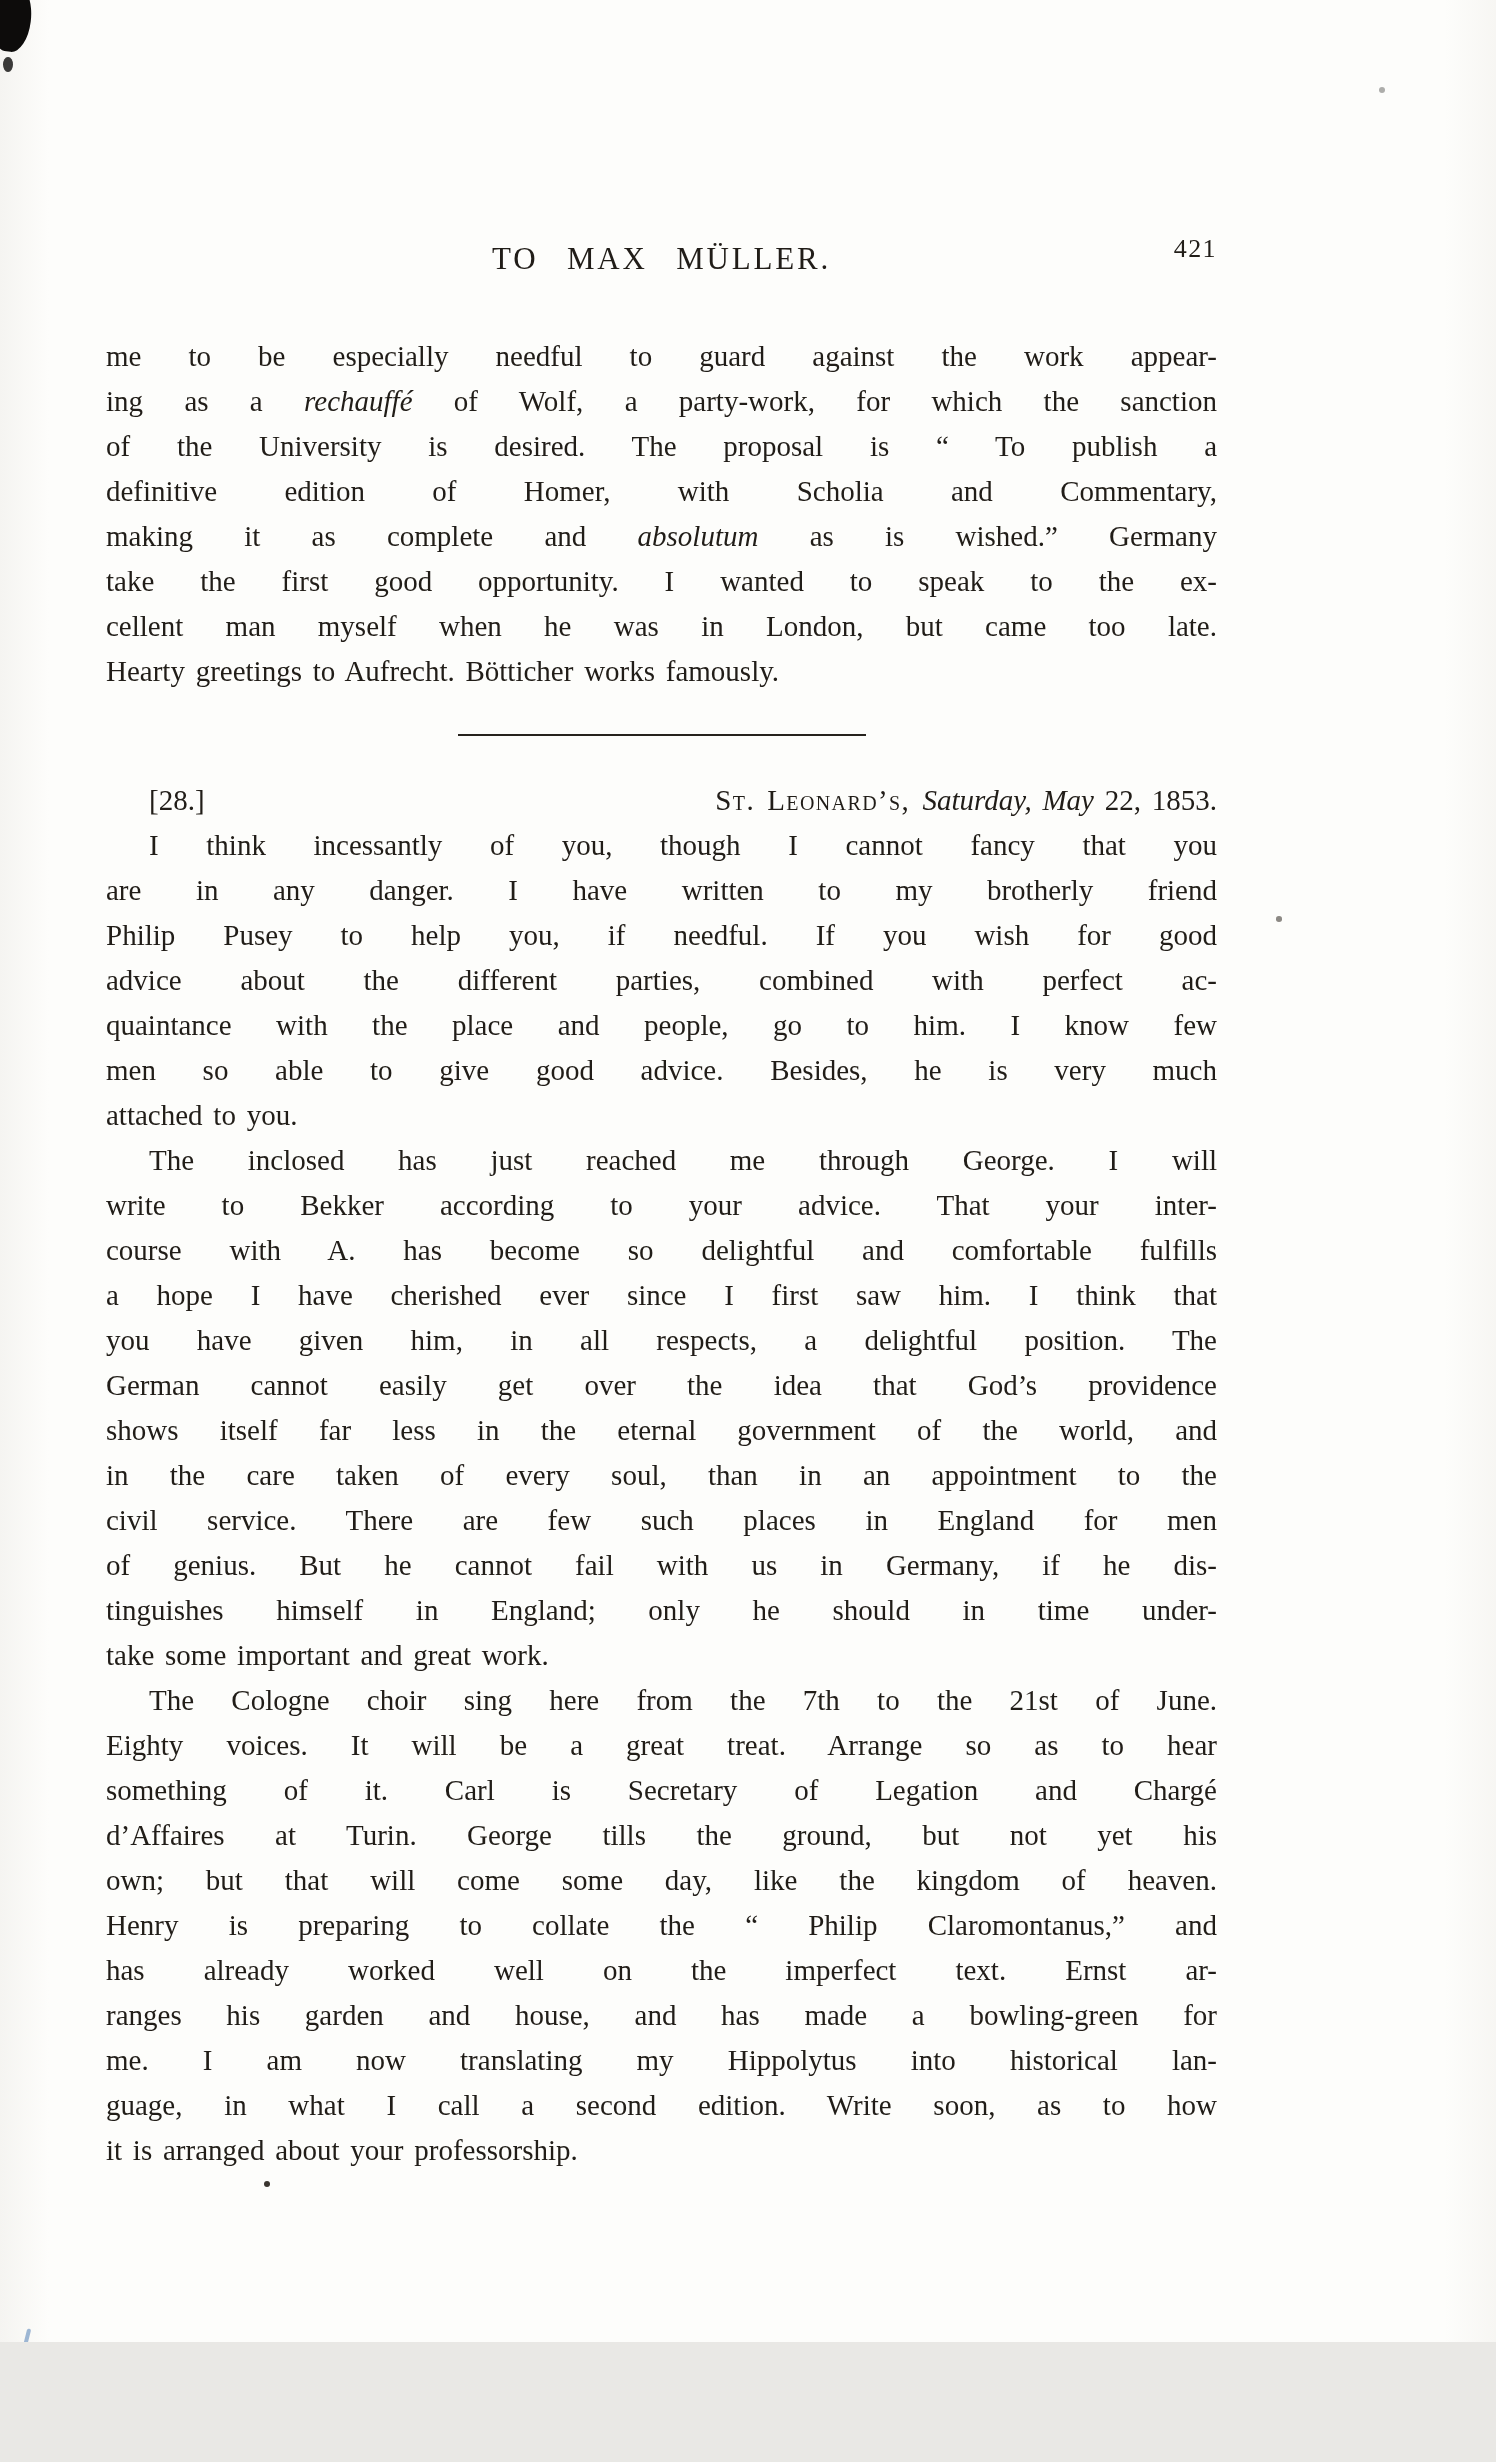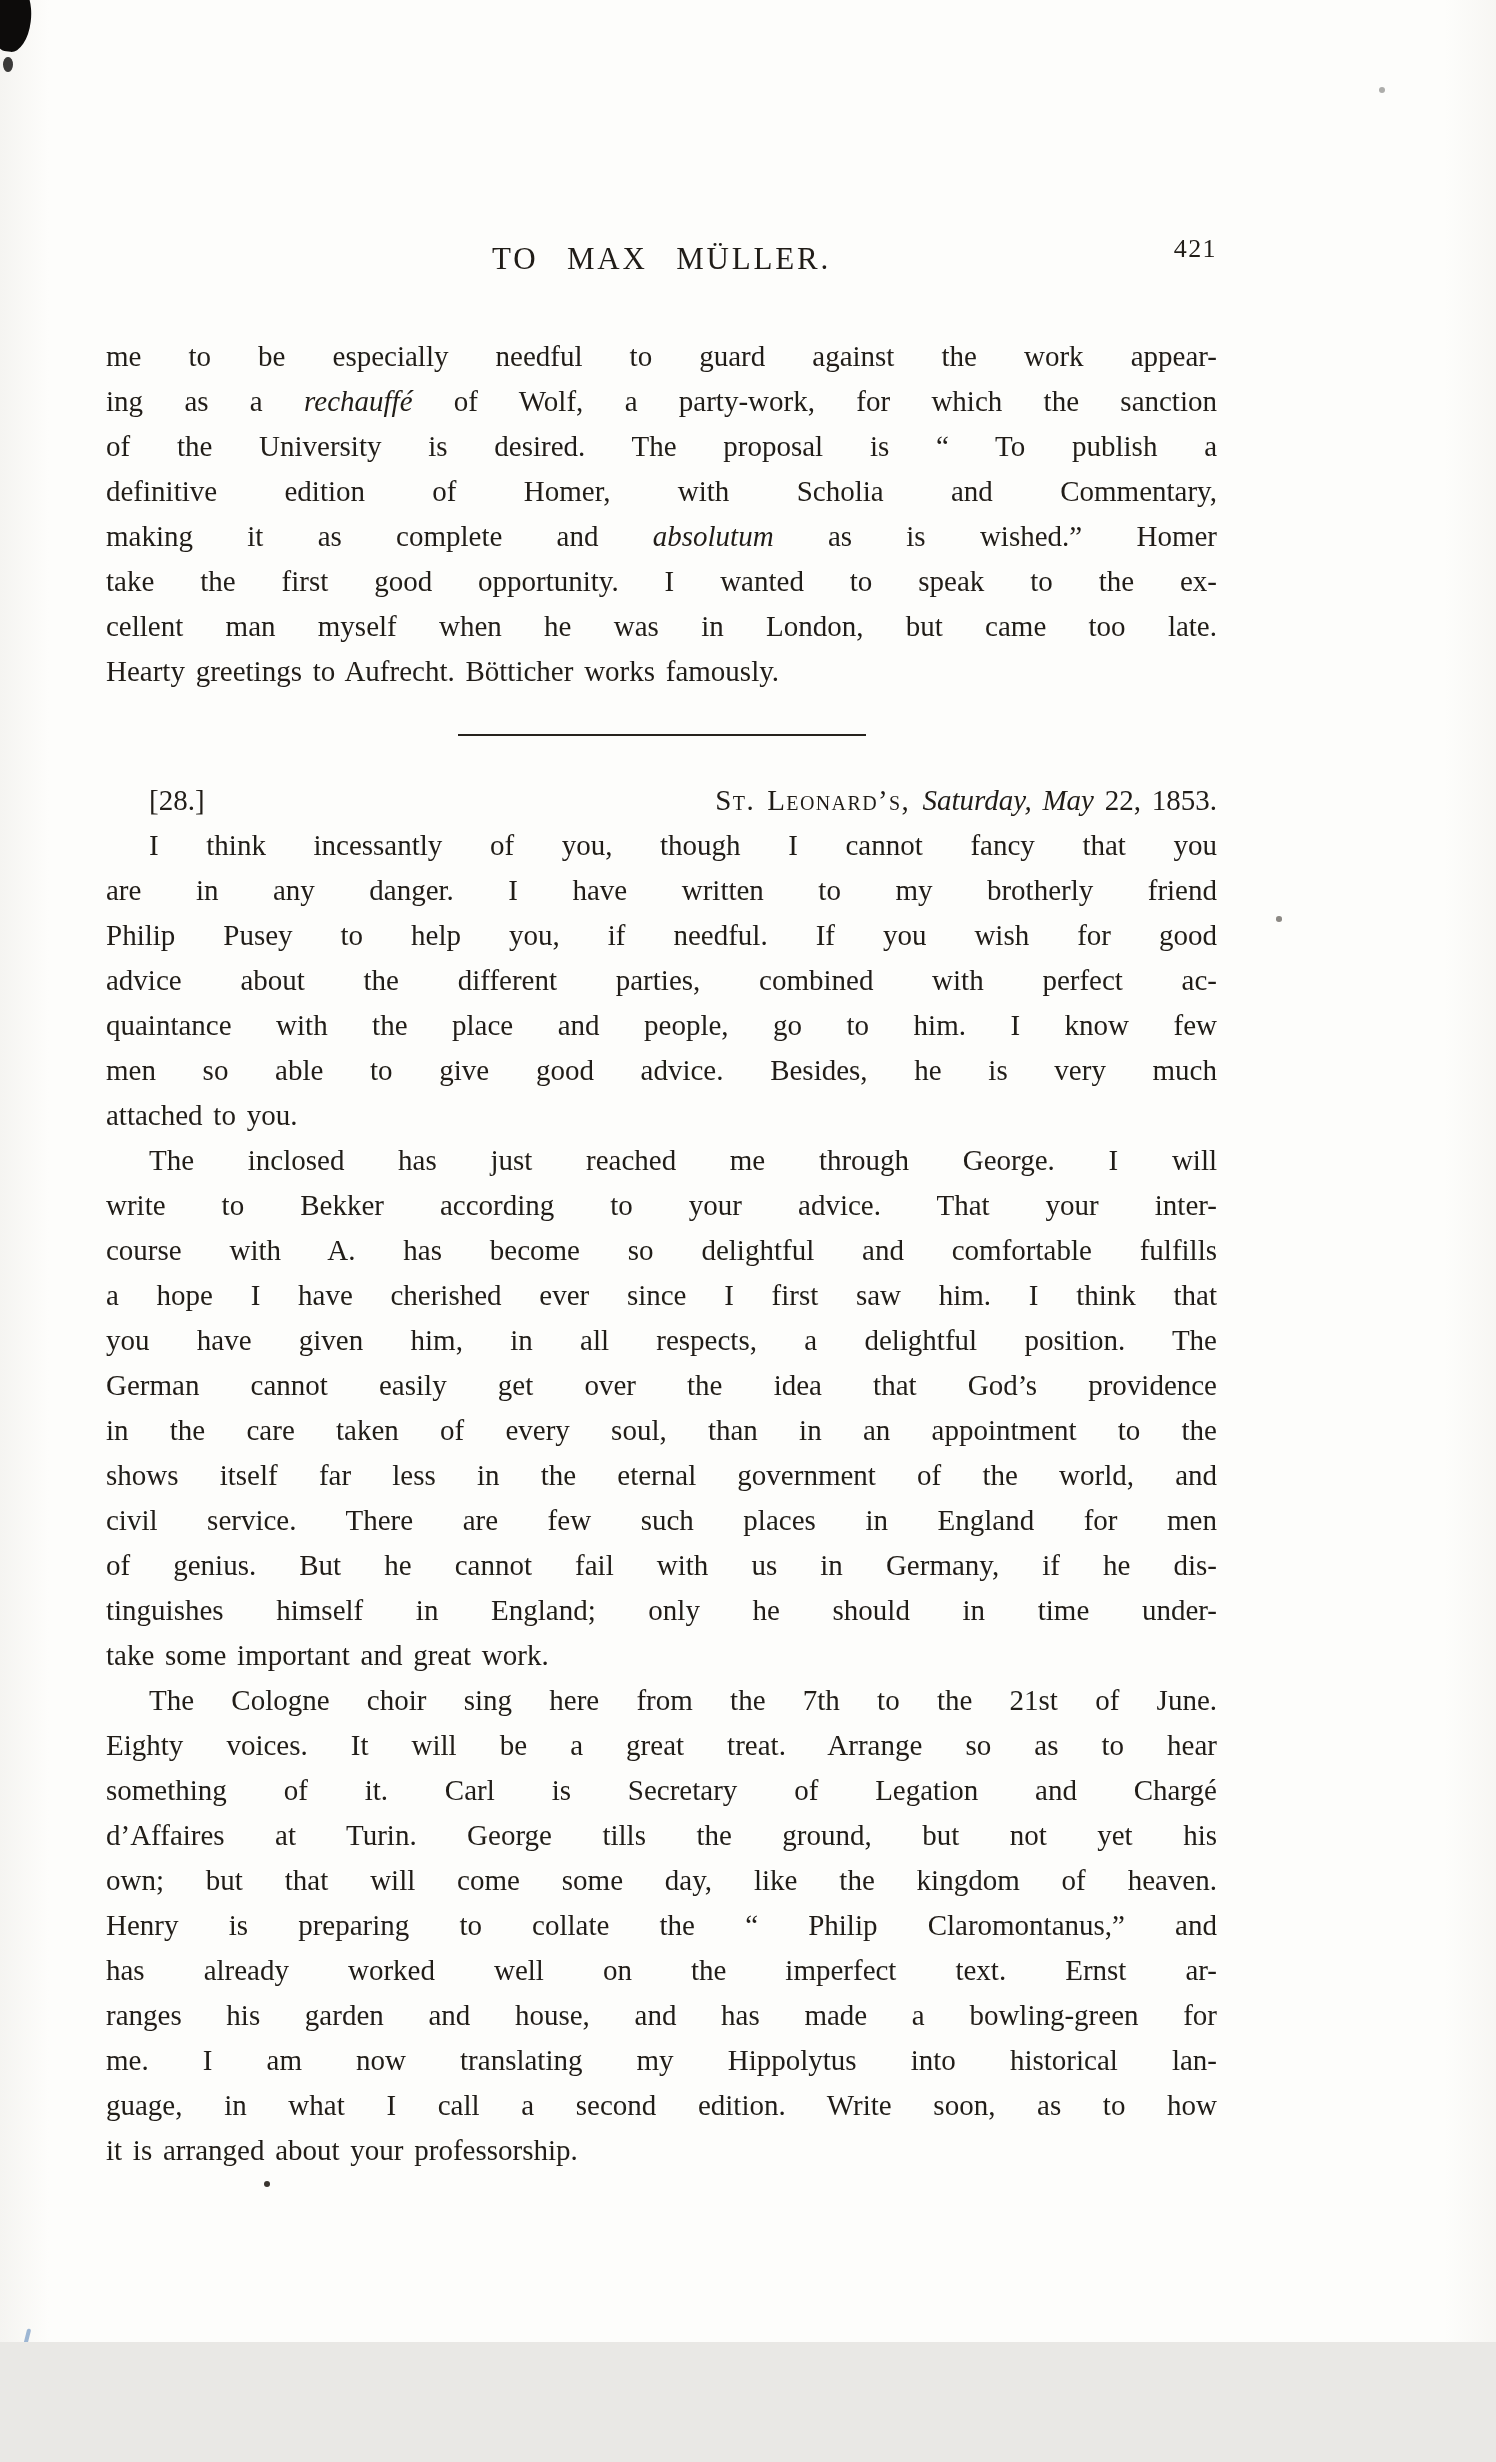--- a/index.html
+++ b/index.html
@@ -55,21 +55,21 @@
     <div class="page-number">421</div>
   </header>
 
   <main class="textblock">
 
     <section class="para continuation">
         <div class="line">me to be especially needful to guard against the work appear-</div>
         <div class="line"><span>ing as a </span><span class="it">rechauffé</span><span> of Wolf, a party-work, for which the sanction</span></div>
         <div class="line">of the University is desired. The proposal is “ To publish a</div>
         <div class="line">definitive edition of Homer, with Scholia and Commentary,</div>
-        <div class="line"><span>making it as complete and </span><span class="it">absolutum</span><span> as is wished.” Homer</span></div>
+        <div class="line"><span>making it as complete and </span><span class="it">absolutum</span><span> as is wished.” Germany</span></div>
         <div class="line">take the first good opportunity. I wanted to speak to the ex-</div>
         <div class="line">cellent man myself when he was in London, but came too late.</div>
         <div class="line last">Hearty greetings to Aufrecht. Bötticher works famously.</div>
       </section>
 
     <div class="rule"></div>
 
     <div class="letterhead">
       <span class="label">[28.]</span>
       <span class="dateline"><span class="sc">St. Leonard’s, </span><span class="it">Saturday, May</span><span> 22, 1853.</span></span>
@@ -85,22 +85,22 @@
         <div class="line last">attached to you.</div>
       </section>
 
     <section class="para indent">
         <div class="line">The inclosed has just reached me through George. I will</div>
         <div class="line">write to Bekker according to your advice. That your inter-</div>
         <div class="line">course with A. has become so delightful and comfortable fulfills</div>
         <div class="line">a hope I have cherished ever since I first saw him. I think that</div>
         <div class="line">you have given him, in all respects, a delightful position. The</div>
         <div class="line">German cannot easily get over the idea that God’s providence</div>
+        <div class="line">shows itself far less in the eternal government of the world, and</div>
         <div class="line">in the care taken of every soul, than in an appointment to the</div>
-        <div class="line">shows itself far less in the eternal government of the world, and</div>
         <div class="line">civil service. There are few such places in England for men</div>
         <div class="line">of genius. But he cannot fail with us in Germany, if he dis-</div>
         <div class="line">tinguishes himself in England; only he should in time under-</div>
         <div class="line last">take some important and great work.</div>
       </section>
 
     <section class="para indent">
         <div class="line">The Cologne choir sing here from the 7th to the 21st of June.</div>
         <div class="line">Eighty voices. It will be a great treat. Arrange so as to hear</div>
         <div class="line">something of it. Carl is Secretary of Legation and Chargé</div>

